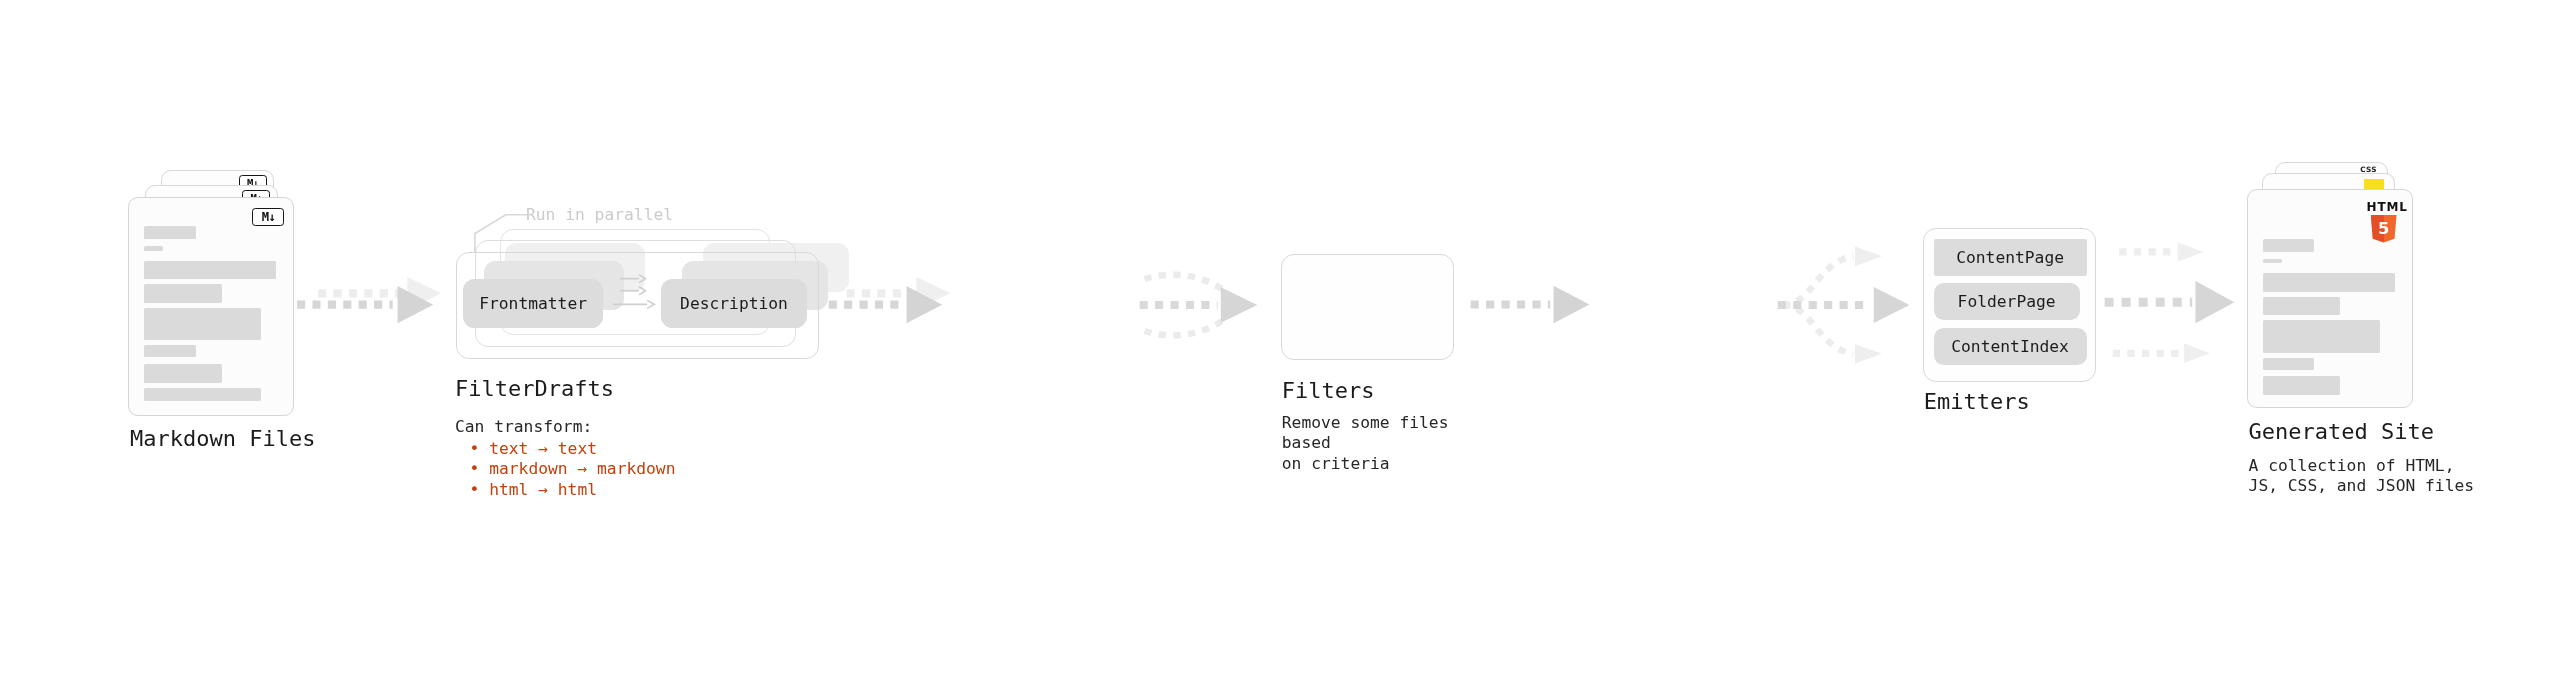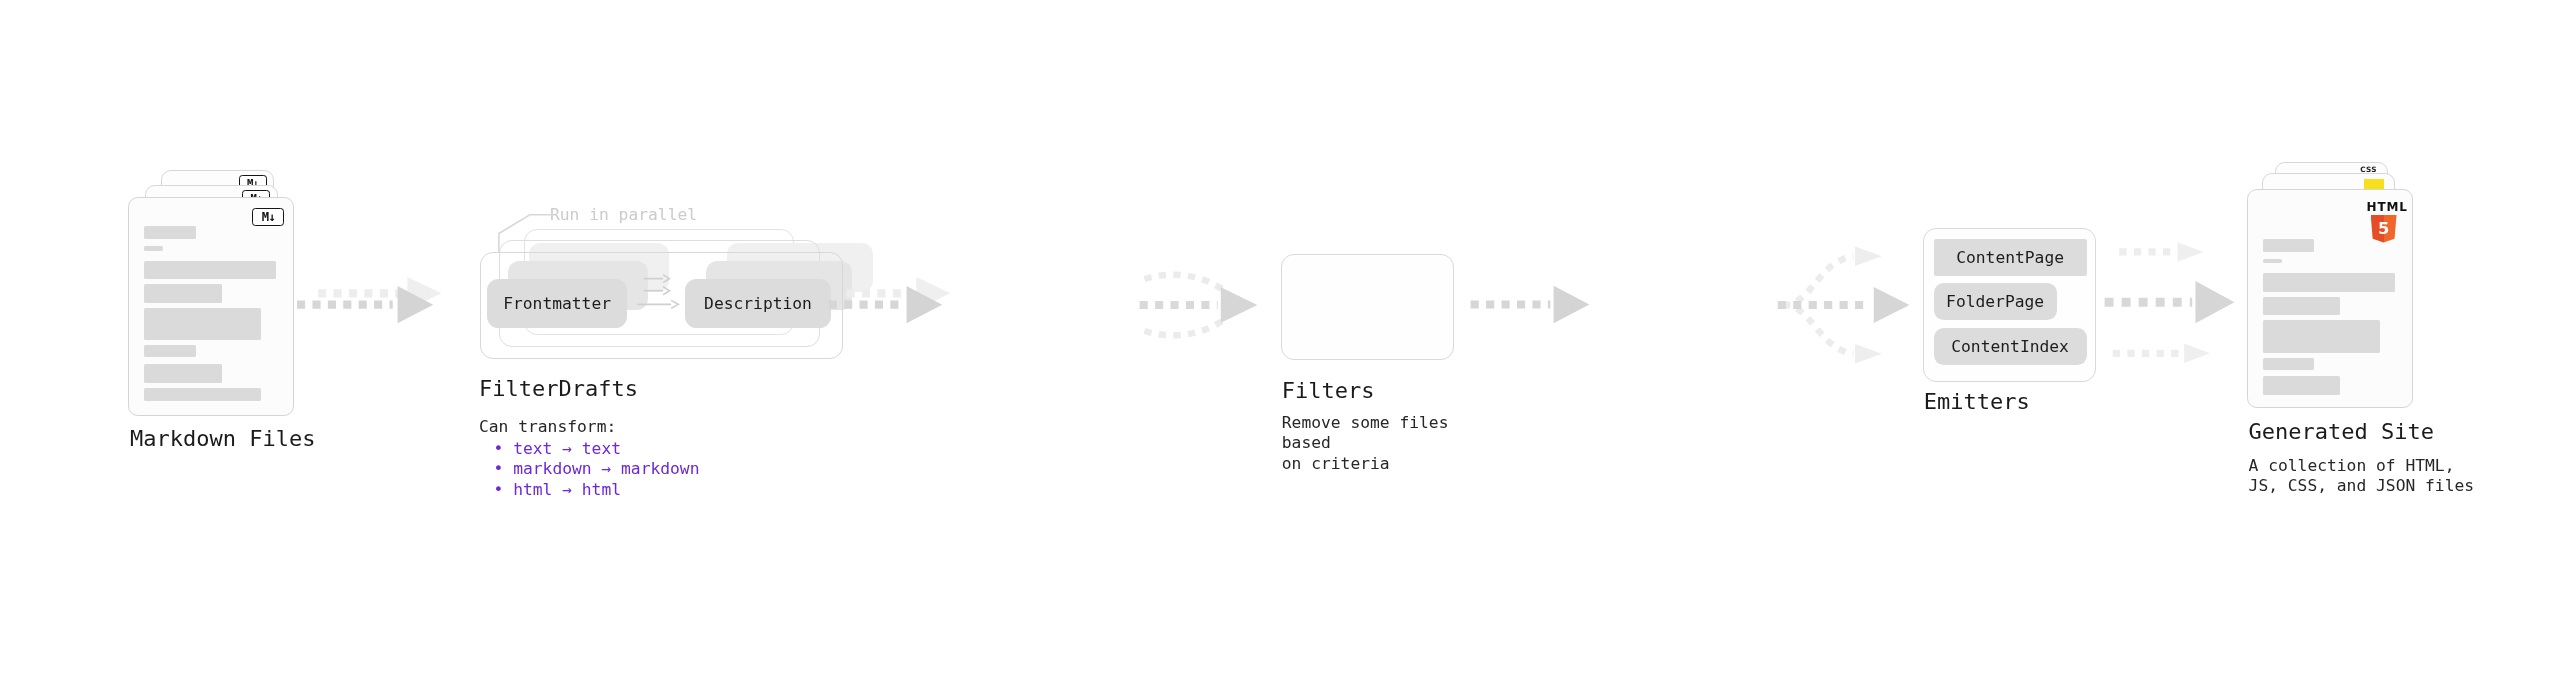--- a/index.html
+++ b/index.html
@@ -39,21 +39,21 @@
   .css-badge { position:absolute; top:3.3px; right:9.8px; text-align:center; }
   .css-word { font-size:7.3px; font-weight:bold; color:#222; letter-spacing:0.4px;
               font-family:"DejaVu Sans", sans-serif; line-height:8.1px; }
   .css-bar { width:18px; height:3.3px; background:#2b62f6; margin-top:0.8px; }
   .js-badge { position:absolute; top:4.9px; right:9.8px; width:19.5px; height:9.8px; background:#f7df1e; }
 
   
   .stage-title { position:absolute; font-size:22px; font-weight:500; color:#1b1b1b; white-space:nowrap; }
   .stage-desc  { position:absolute; font-size:16.3px; line-height:20.3px; color:#272727;
                  white-space:pre-line; }
-  .bullet-list { position:absolute; font-size:16.3px; line-height:20.3px; color:#6d28d9; list-style:none; }
+  .bullet-list { position:absolute; font-size:16.3px; line-height:20.3px; color:#c2410c; list-style:none; }
   .bullet-list li { padding-left:8.1px; }
 
   
   .t-box { position:absolute; border:1.6px solid #dcdcdc; border-radius:13px; background:transparent; }
   .node-btn { position:absolute; background:#dcdcdc; border-radius:11.4px; color:#1c1c1c;
               font-size:16.3px; display:flex; align-items:center; justify-content:center; }
   .ghost { position:absolute; border-radius:11.4px; }
   .annotation { position:absolute; font-size:16.3px; color:#cbcbcb; white-space:nowrap; }
 
   
@@ -89,21 +89,21 @@
     <div class="stage-title" style="left:4.1px; top:268px;">Markdown Files</div>
   </div>
 
   <svg class="abs" style="left:295px; top:269px;" width="163" height="60" viewBox="0 0 200 74">
     <line x1="28" y1="30" x2="132" y2="30" stroke="#ededed" stroke-width="10" stroke-dasharray="10 9"></line>
     <polygon points="138,10 138,50 180,30" fill="#efefef"></polygon>
     <line x1="2" y1="44" x2="120" y2="44" stroke="#d6d6d6" stroke-width="10" stroke-dasharray="10 9"></line>
     <polygon points="126,21 126,67 170,44" fill="#d4d4d4"></polygon>
   </svg>
 
-  <div class="stage" style="left:455px; top:203px; width:374px; height:309px;margin-left:24px;">
+  <div class="stage" style="left:455px; top:203px; width:374px; height:309px;">
 
     <div class="annotation" style="left:71px; top:2.4px;">Run in parallel</div>
     <svg class="abs" style="left:14.6px; top:9.8px;" width="61" height="45" viewBox="0 0 75 55">
       <path d="M 73 2 H 44 L 6 25 V 48" fill="none" stroke="#d8d8d8" stroke-width="2"></path>
     </svg>
 
     <div class="t-box" style="left:45px; top:26px; width:270px; height:106px; border-color:#e3e3e3;"></div>
 
     <div class="ghost" style="left:50px; top:40px; width:140px; height:49px; background:#f0f0f0;"></div>
     <div class="ghost" style="left:248px; top:40px; width:146px; height:49px; background:#f0f0f0;"></div>
@@ -169,21 +169,21 @@
     <polygon points="97,3 97,27 130,15" fill="#eeeeee"></polygon>
     <path d="M 8 75 C 45 75, 50 128, 95 135" fill="none" stroke="#ececec" stroke-width="8" stroke-dasharray="9 9"></path>
     <polygon points="97,123 97,147 130,135" fill="#eeeeee"></polygon>
     <line x1="2" y1="75" x2="116" y2="75" stroke="#d8d8d8" stroke-width="10" stroke-dasharray="10 9"></line>
     <polygon points="120,53 120,97 164,75" fill="#d6d6d6"></polygon>
   </svg>
 
   <div class="stage" style="left:1923px; top:228px; width:195px; height:260px;">
     <div class="frame-box" style="left:0px; top:0px; width:173px; height:154px;"></div>
     <div class="node-btn" style="left:10.6px; top:10.6px; width:153px; height:37px; border-radius:2px;">ContentPage</div>
-    <div class="node-btn" style="left:10.6px; top:55px; width:123px; height:37px; border-radius:9.8px;">FolderPage</div>
+    <div class="node-btn" style="left:10.6px; top:55px; width:146px; height:37px; border-radius:9.8px;">FolderPage</div>
     <div class="node-btn" style="left:10.6px; top:100px; width:153px; height:37px; border-radius:9.8px;">ContentIndex</div>
     <div class="stage-title" style="left:0.8px; top:161px;">Emitters</div>
   </div>
 
   <svg class="abs" style="left:2103px; top:241px;" width="146" height="124" viewBox="0 0 180 152">
     <line x1="20" y1="13" x2="88" y2="13" stroke="#ededed" stroke-width="9" stroke-dasharray="9 9"></line>
     <polygon points="92,1 92,25 124,13" fill="#efefef"></polygon>
     <line x1="2" y1="75" x2="110" y2="75" stroke="#d8d8d8" stroke-width="11" stroke-dasharray="11 10"></line>
     <polygon points="114,49 114,101 162,75" fill="#d6d6d6"></polygon>
     <line x1="12" y1="138" x2="96" y2="138" stroke="#ededed" stroke-width="9" stroke-dasharray="9 9"></line>

